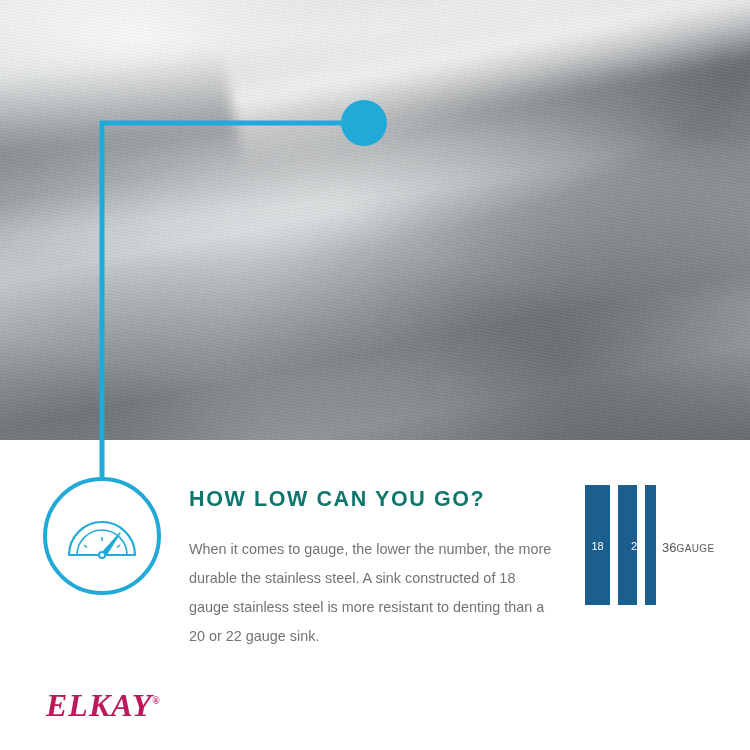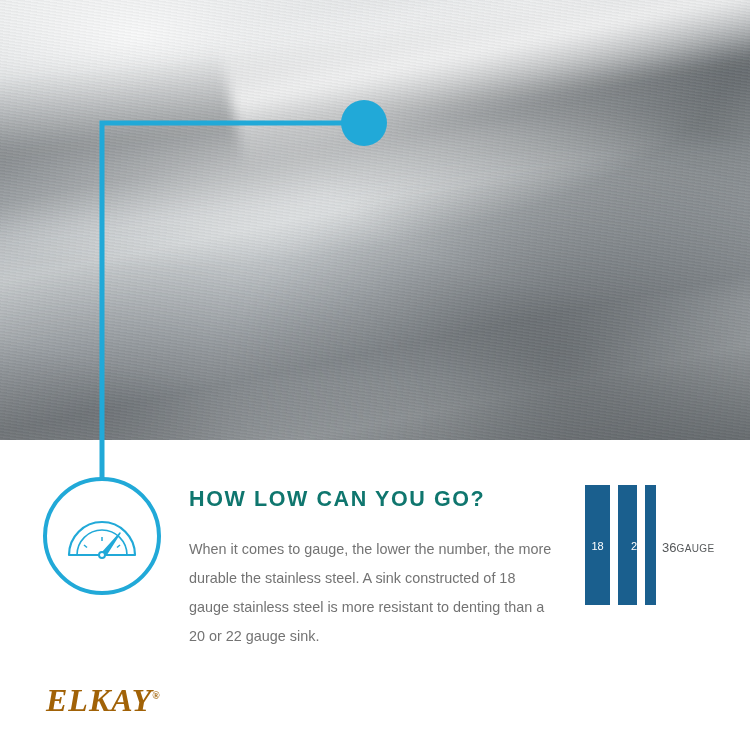--- a/index.html
+++ b/index.html
@@ -205,22 +205,22 @@
     top: 679px;
     width: 200px;
     height: 40px;
   }
   #logo-text {
     font-family: "Liberation Serif", serif;
     font-style: italic;
     font-weight: bold;
     font-size: 32px;
     letter-spacing: 1px;
-    color: #a16207;
-    line-height: 34px;
+    color: #be185d;
+    line-height: 44px;
   }
   #logo-reg {
     font-size: 10px;
     vertical-align: super;
     font-style: normal;
     letter-spacing: 0;
   }
 </style>
 </head>
 <body>

